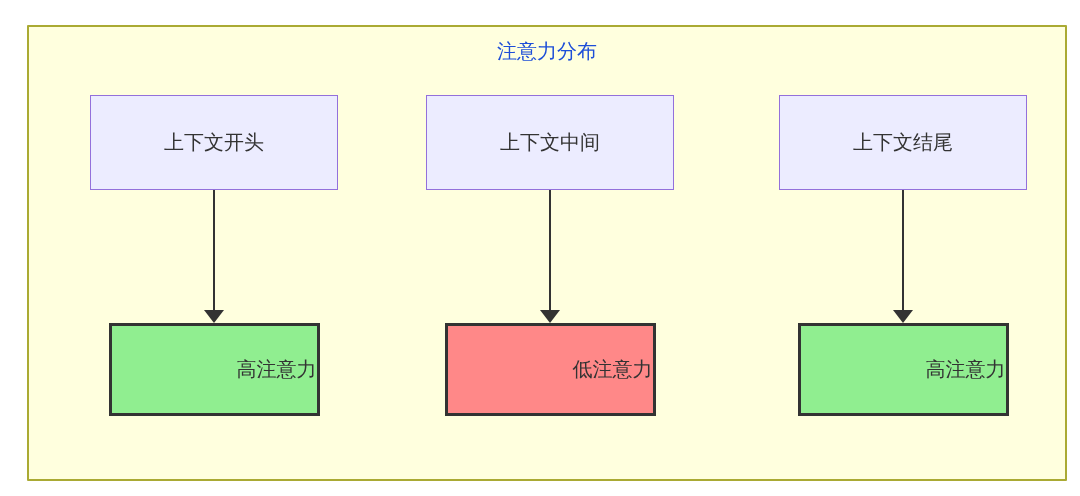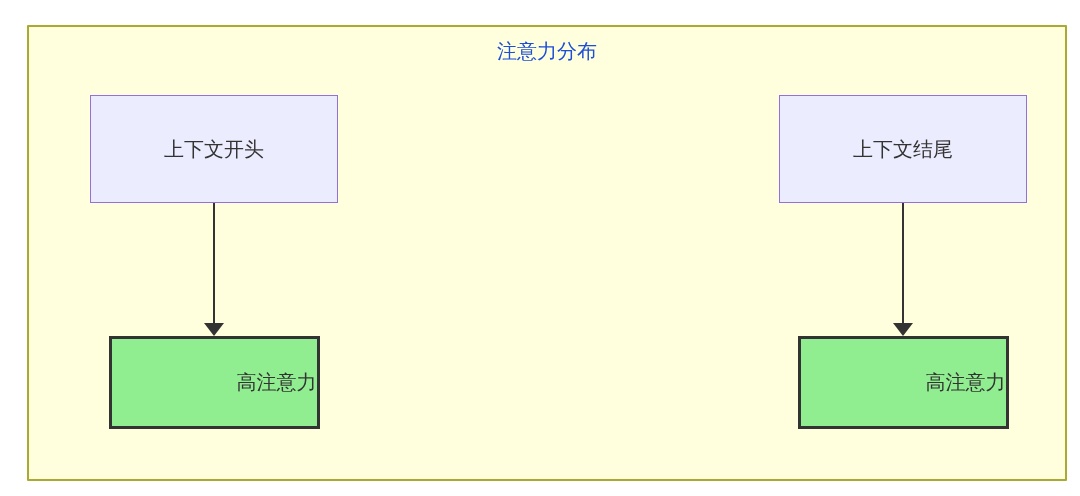--- a/index.html
+++ b/index.html
@@ -47,21 +47,21 @@
     display: flex;
     align-items: center;
     justify-content: center;
     box-sizing: border-box;
     font-size: 20px;
     color: #333333;
     text-align: center;
   }
   .node-top {
     width: 248px;
-    height: 108px;
+    height: 95px;
     border: 1.5px solid;
   }
   .arrow {
     height: 133px;
     display: flex;
     flex-direction: column;
     align-items: center;
   }
   .arrow-line {
     width: 2px;
@@ -95,20 +95,32 @@
       </div>
       <div class="arrow">
         <div class="arrow-line" style="background-color: rgb(51, 51, 51);"></div>
         <div class="arrow-head" style="background-color: rgb(51, 51, 51);"></div>
       </div>
       <div class="node node-bottom" style="background-color: rgb(144, 238, 144); border-color: rgb(51, 51, 51);">
         <span>高注意力</span>
       </div>
     </div>
 
+    <div class="column col-1">
+      <div class="node node-top" style="background-color: rgb(236, 236, 255); border-color: rgb(147, 112, 219);">
+        <span>上下文中间</span>
+      </div>
+      <div class="arrow">
+        <div class="arrow-line" style="background-color: rgb(51, 51, 51);"></div>
+        <div class="arrow-head" style="background-color: rgb(51, 51, 51);"></div>
+      </div>
+      <div class="node node-bottom" style="background-color: rgb(255, 136, 136); border-color: rgb(51, 51, 51);">
+        <span>低注意力</span>
+      </div>
+    </div>
 
     <div class="column col-2">
       <div class="node node-top" style="background-color: rgb(236, 236, 255); border-color: rgb(147, 112, 219);">
         <span>上下文结尾</span>
       </div>
       <div class="arrow">
         <div class="arrow-line" style="background-color: rgb(51, 51, 51);"></div>
         <div class="arrow-head" style="background-color: rgb(51, 51, 51);"></div>
       </div>
       <div class="node node-bottom" style="background-color: rgb(144, 238, 144); border-color: rgb(51, 51, 51);">

